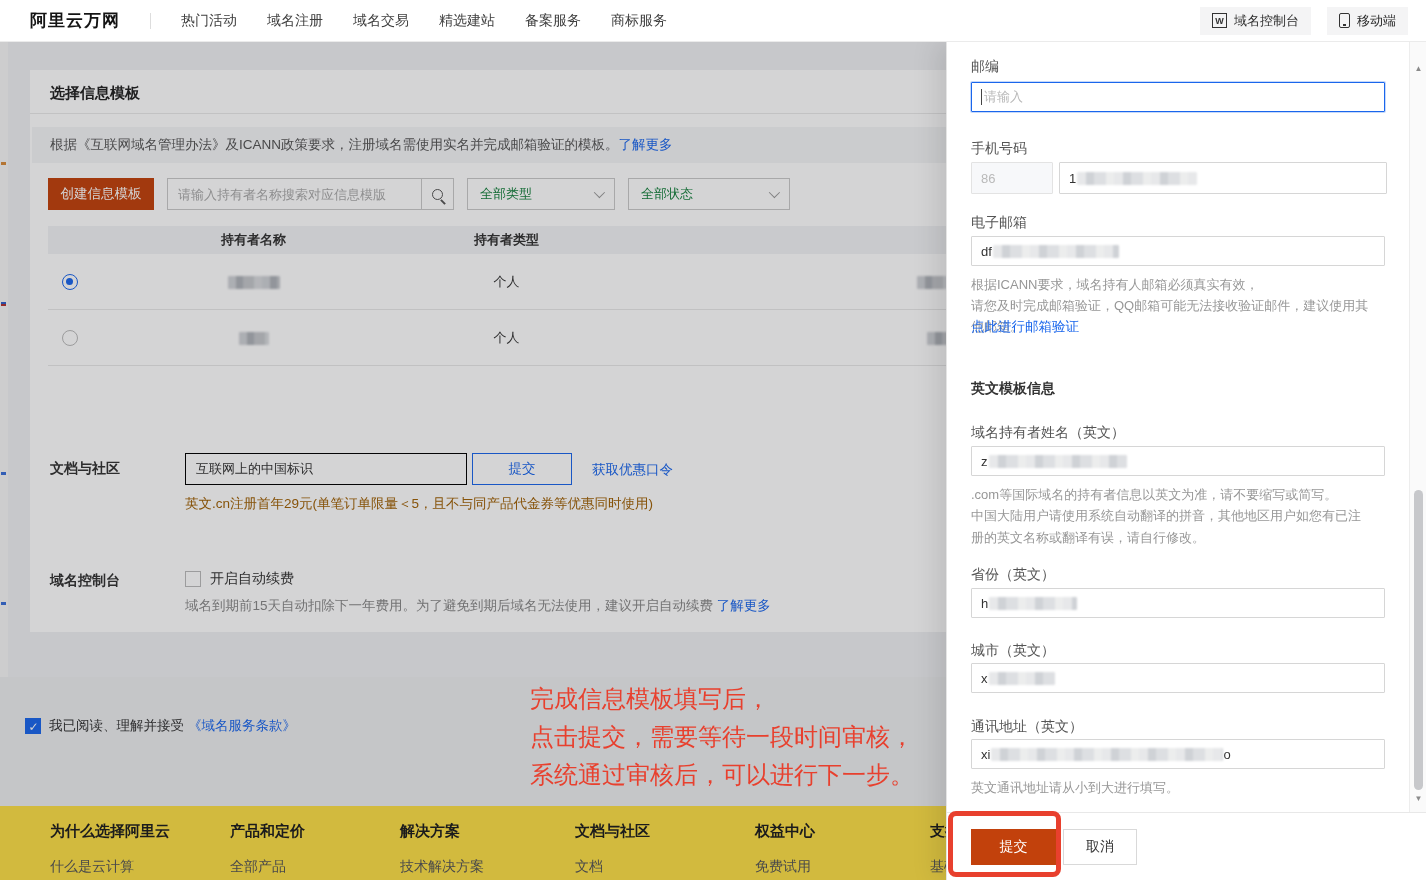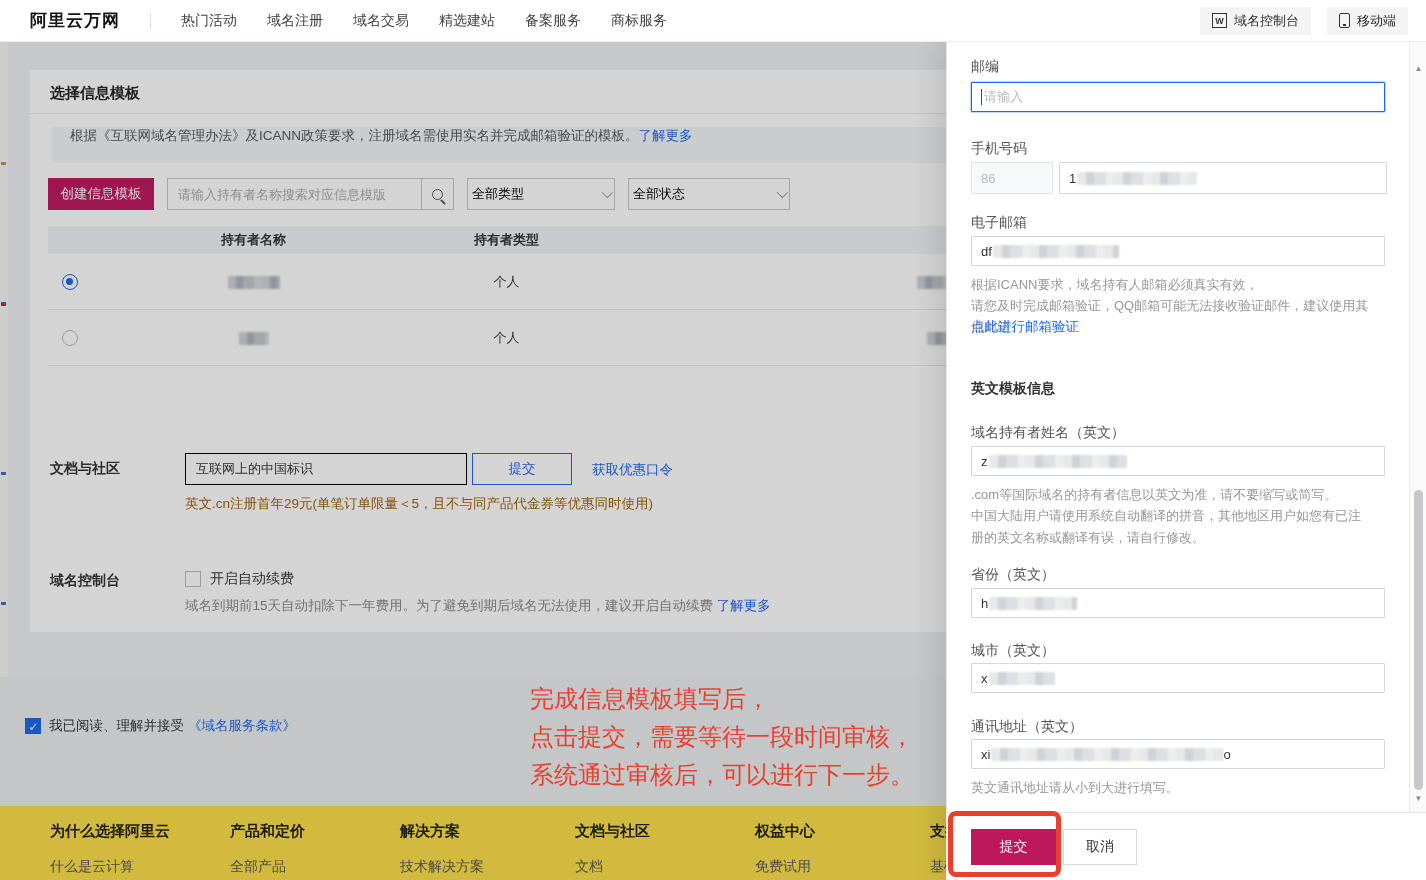--- a/index.html
+++ b/index.html
@@ -26,36 +26,36 @@
              background:rgba(20,22,26,0.185); z-index:3; pointer-events:none; }
 
   
   .edge { position:absolute; left:0; top:42px; width:8px; height:838px; background:#f7f7f7; z-index:1; }
   .edge i { position:absolute; left:1px; width:5px; height:3px; display:block; }
 
   
   .card { position:absolute; left:30px; top:70px; width:1366px; height:562px; background:#fff; z-index:1; }
   .card-title { position:absolute; left:20px; top:14px; font-size:15px; font-weight:bold; color:#222; }
   .card-hr { position:absolute; left:0; top:43px; width:100%; height:1px; background:#e9e9e9; }
-  .notice { position:absolute; left:22px; top:57px; width:1326px; height:36px; background:#f4f5f7;
-            display:flex; align-items:flex-start; padding-left:18px; font-size:13.5px; color:#555; }
+  .notice { position:absolute; left:2px; top:57px; width:1326px; height:36px; background:#f4f5f7;
+            display:flex; align-items:center; padding-left:18px; font-size:13.5px; color:#555; }
   .link { color:#1a66ec; cursor:pointer; text-decoration:none; }
   .controls { position:absolute; left:18px; top:108px; display:flex; gap:13px; }
-  .btn-primary { background:#be185d; color:#fff; border:none; font-size:13.5px; cursor:pointer; }
+  .btn-primary { background:#c2410c; color:#fff; border:none; font-size:13.5px; cursor:pointer; }
   .create-btn { width:106px; height:32px; }
   .searchbox { width:287px; height:32px; background:#fff; border:1px solid #c9c9c9; display:flex; }
   .searchbox input { flex:1; border:none; outline:none; padding:0 10px; font-size:13px; color:#333;
                      font-family:inherit; background:transparent; }
   .searchbox input::placeholder { color:#aaa; }
   .search-seg { width:32px; border-left:1px solid #c9c9c9; display:flex; align-items:center; justify-content:center; cursor:pointer; }
   .ic-mag { width:11px; height:11px; border:1.8px solid #555; border-radius:50%; position:relative; }
   .ic-mag:after { content:""; position:absolute; width:2px; height:6px; background:#555;
                   transform:rotate(-45deg); left:9px; top:9px; }
   .select { height:32px; background:#fff; border:1px solid #c9c9c9; display:flex; align-items:center;
-            justify-content:space-between; padding:0 4px; font-size:13px; color:#000000; cursor:pointer; }
+            justify-content:space-between; padding:0 12px; font-size:13px; color:#15803d; cursor:pointer; }
   .sel-type { width:148px; } .sel-status { width:162px; }
   .ic-chevron { width:8px; height:8px; border-right:1.5px solid #999; border-bottom:1.5px solid #999;
                 transform:rotate(45deg) translateY(-2px); }
 
   
   .tbl { position:absolute; left:18px; top:156px; width:1330px;text-align:center; }
   .tr { display:flex; align-items:center; }
   .thead { height:28px; background:#f2f3f5; font-size:13px; font-weight:bold; color:#333; }
   .trow { height:56px; border-bottom:1px solid #e8e8e8; font-size:13px; color:#333; }
   .c-radio { width:44px; display:flex; justify-content:center; }

